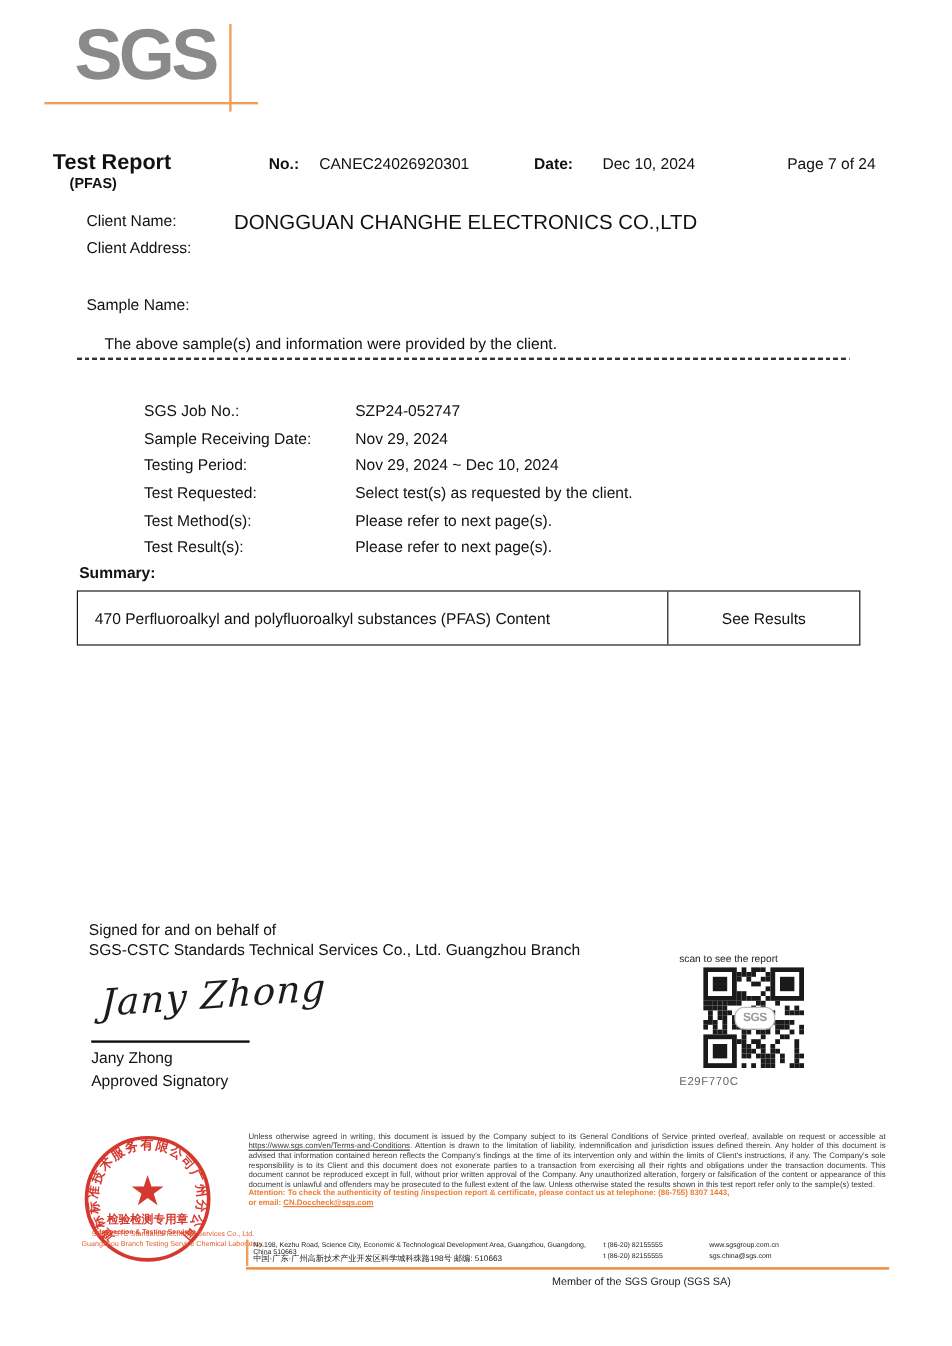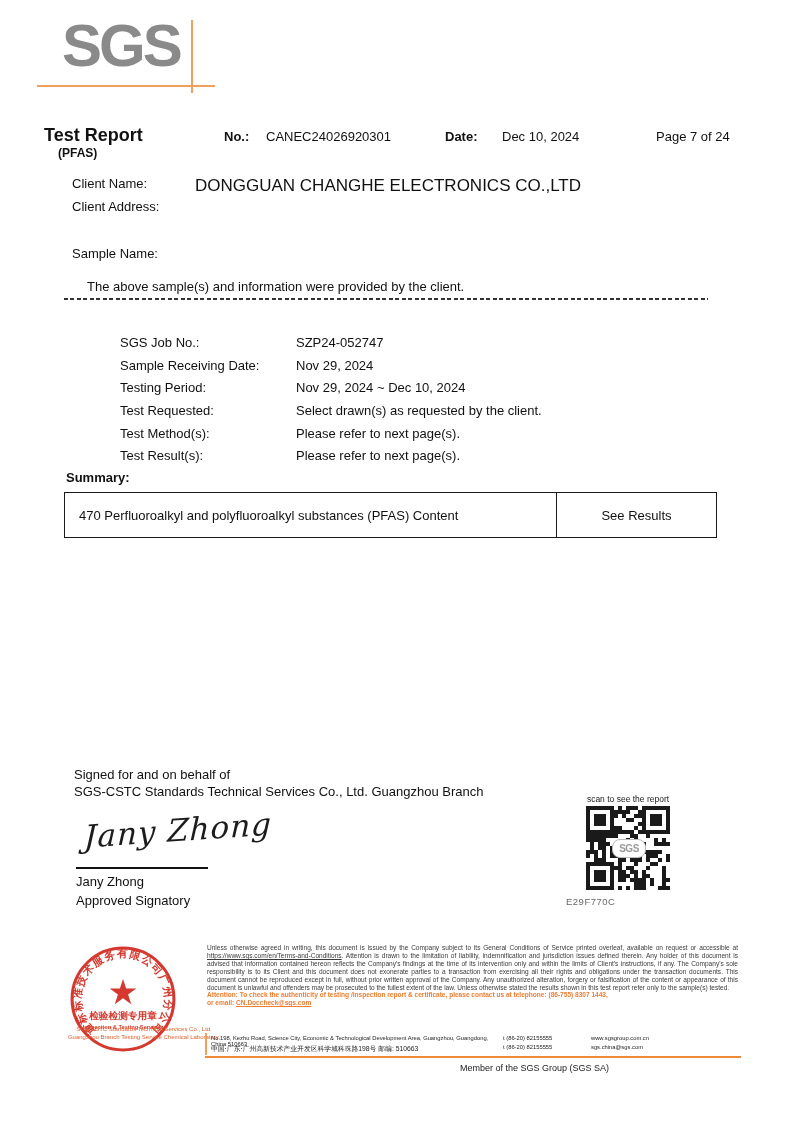--- a/index.html
+++ b/index.html
@@ -34,21 +34,21 @@
   .sum-c2{flex:1;display:flex;align-items:center;justify-content:center;}
   
   .sig1{left:74px;top:767px;}
   .sig2{left:74px;top:784px;}
   .handwriting{left:84px;top:812px;font-family:"DejaVu Serif",serif;font-style:italic;font-size:31px;
                transform:rotate(-4deg) skewX(-6deg);color:#1c1c1c;letter-spacing:1px;}
   .sig-rule{left:76px;top:867px;width:132px;height:2px;background:#111;}
   .sig-name{left:76px;top:874px;}
   .sig-role{left:76px;top:893px;}
   
-  .qr-caption{left:566px;top:794px;width:124px;text-align:center;font-size:8.5px;color:#222;}
+  .qr-caption{left:566px;top:794px;width:124px;text-align:left;font-size:8.5px;color:#222;}
   .qr-box{left:586px;top:806px;width:84px;height:84px;}
   .qr-pill{position:absolute;left:26px;top:33px;width:32px;height:17px;background:#fff;border:1px solid #bbb;
            border-radius:8px;display:flex;align-items:center;justify-content:center;
            font-size:10px;font-weight:bold;color:#9a9a9a;letter-spacing:-0.5px;}
   .qr-code-text{left:566px;top:896px;width:124px;font-size:9.5px;color:#666;letter-spacing:0.5px;}
   
   .stamp{left:67px;top:943px;width:112px;height:112px;opacity:0.92;}
   .stamp-sub{left:48px;top:1025px;width:192px;text-align:center;font-size:6px;line-height:8px;color:#e0622e;}
   
   .legal{left:207px;top:944px;width:531px;font-size:6.55px;line-height:7.9px;text-align:justify;color:#3a3a3a;}
@@ -96,21 +96,21 @@
     <div class="kv-row">
       <span class="k">Sample Receiving Date:</span>
       <span class="v">Nov 29, 2024</span>
     </div>
     <div class="kv-row">
       <span class="k">Testing Period:</span>
       <span class="v">Nov 29, 2024 ~ Dec 10, 2024</span>
     </div>
     <div class="kv-row">
       <span class="k">Test Requested:</span>
-      <span class="v">Select drawn(s) as requested by the client.</span>
+      <span class="v">Select test(s) as requested by the client.</span>
     </div>
     <div class="kv-row">
       <span class="k">Test Method(s):</span>
       <span class="v">Please refer to next page(s).</span>
     </div>
     <div class="kv-row">
       <span class="k">Test Result(s):</span>
       <span class="v">Please refer to next page(s).</span>
     </div>
   </div>

